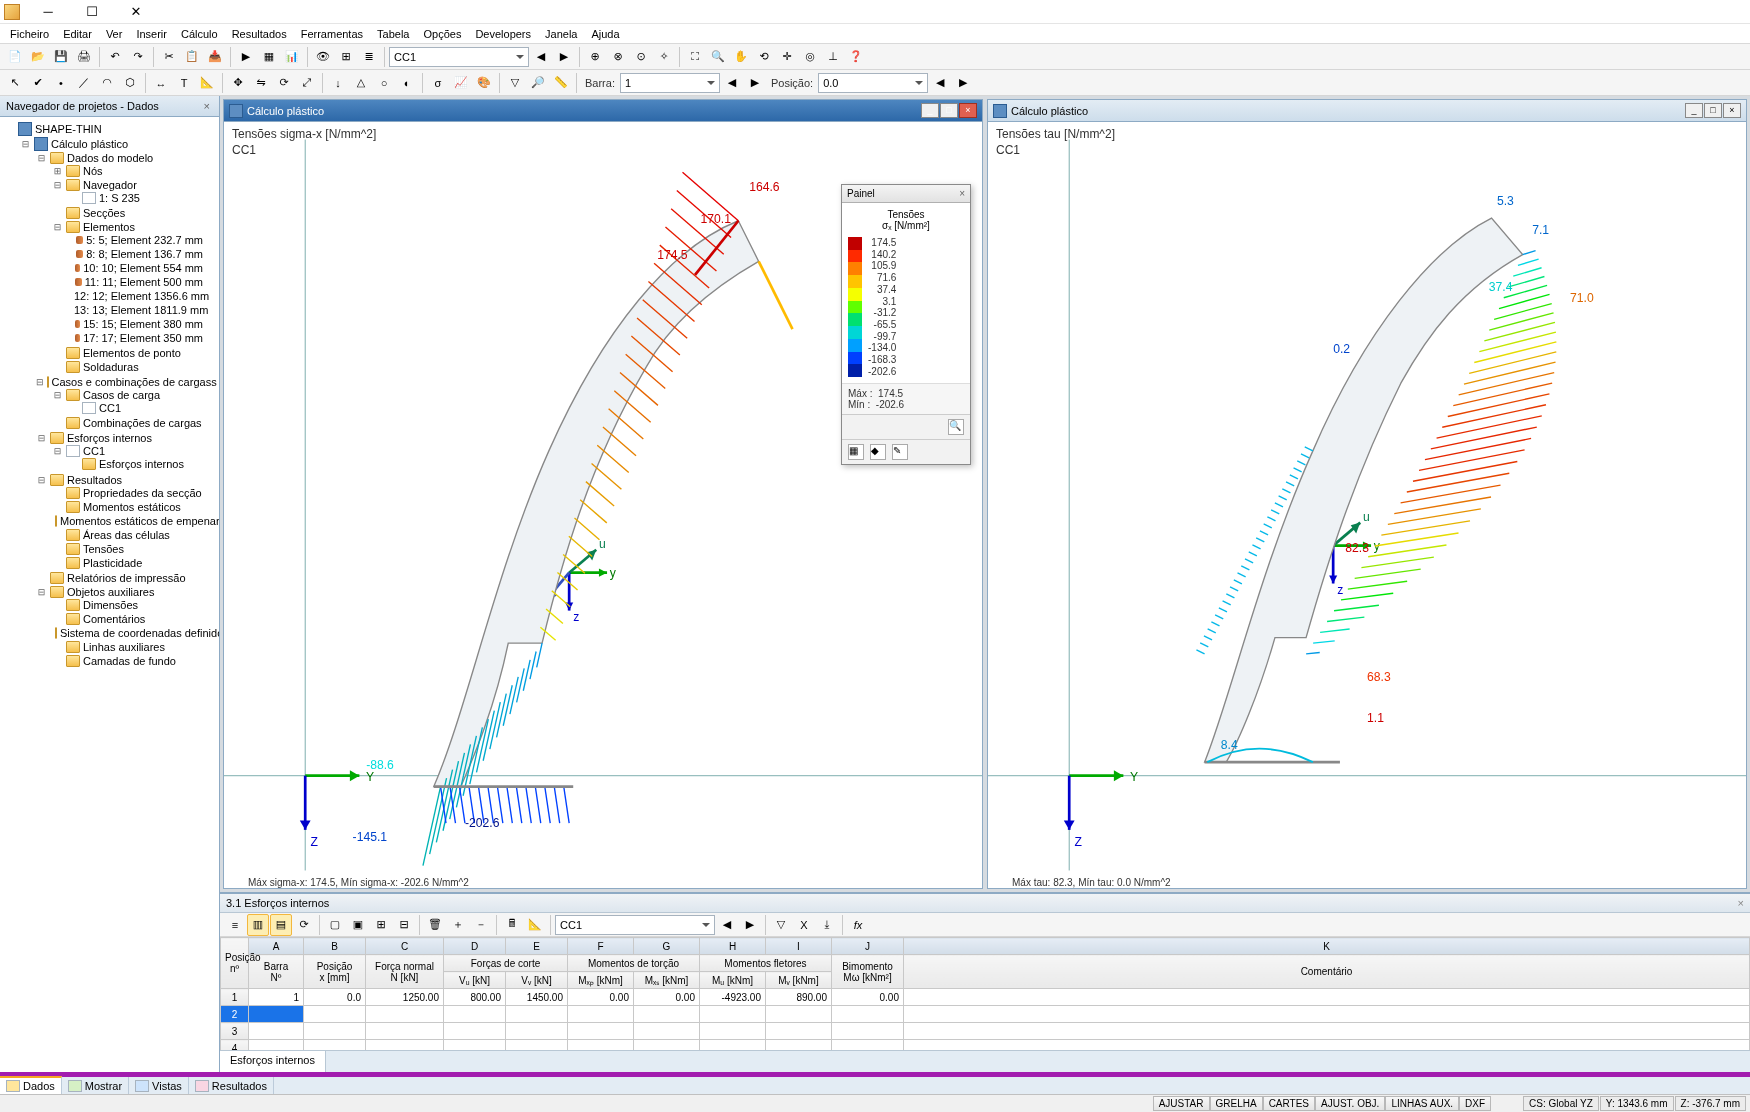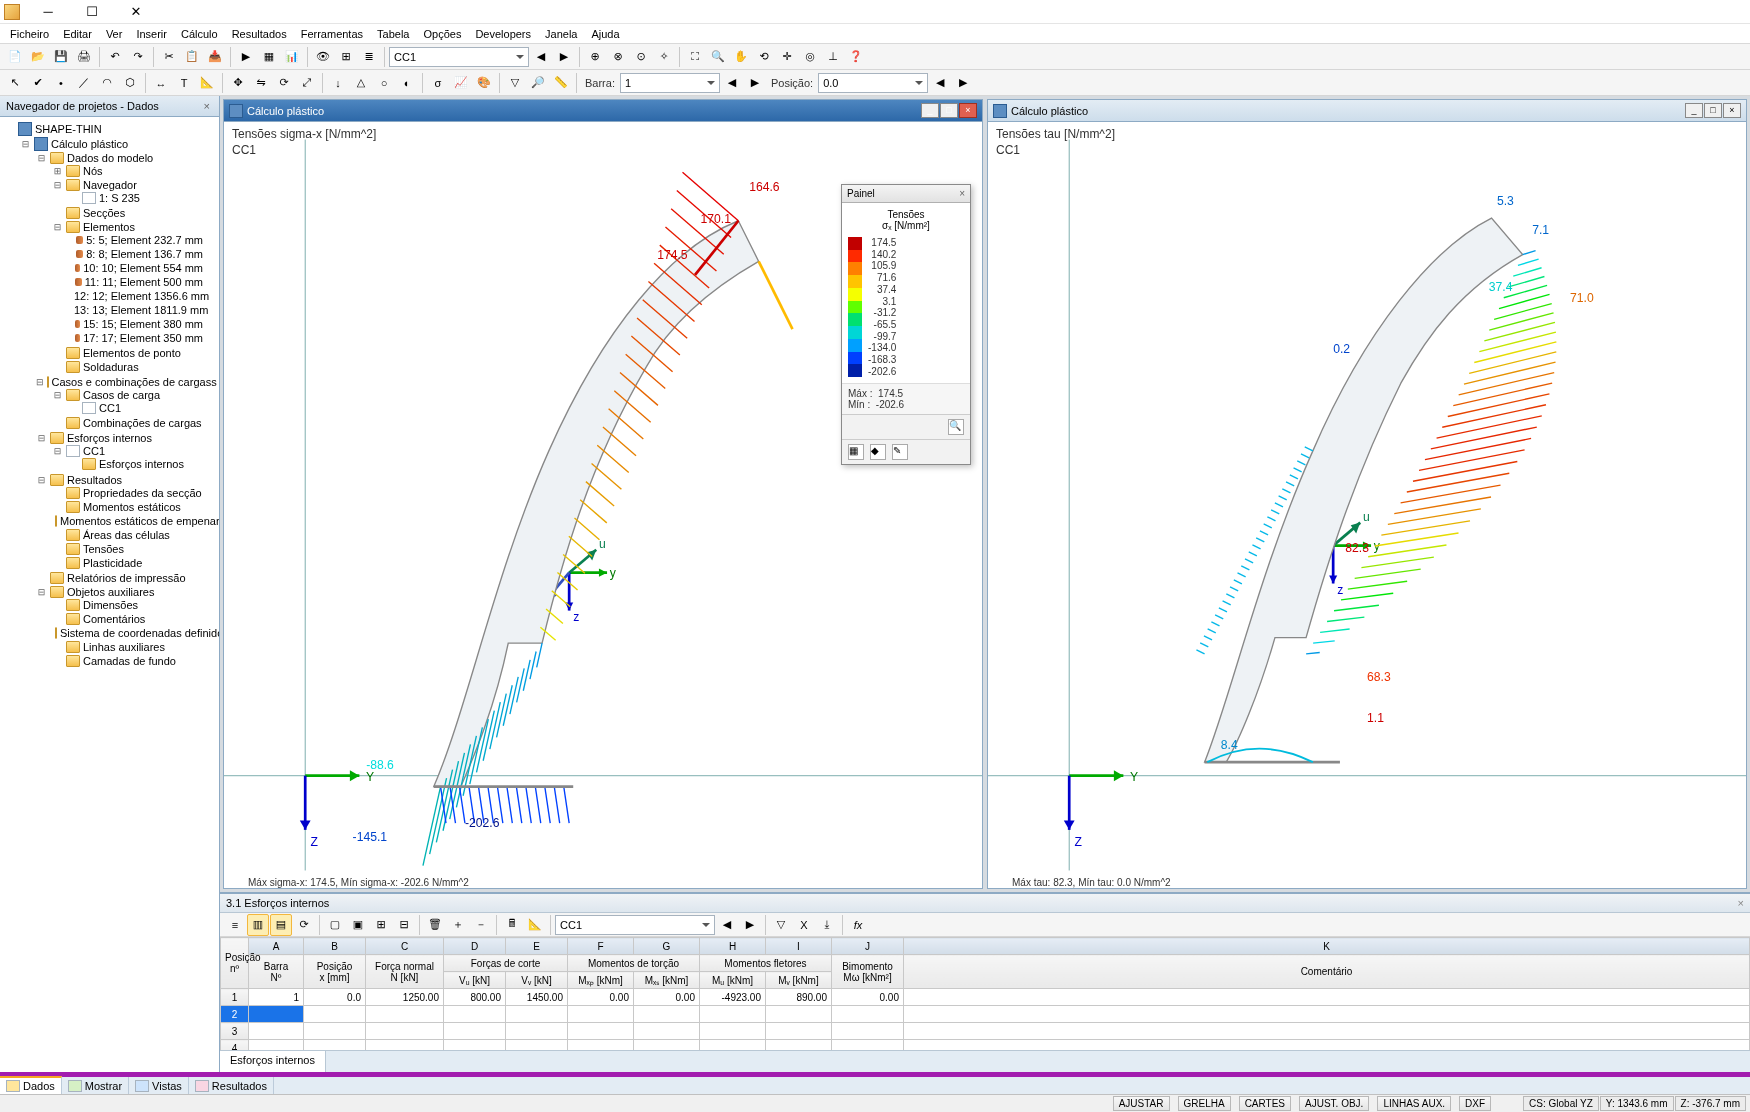--- a/index.html
+++ b/index.html
@@ -969,21 +969,21 @@
       <span>Vistas</span>
     </div>
     <div class="navtab">
       <span class="leaf" style="background: rgb(249, 214, 227);"></span>
       <span>Resultados</span>
     </div>
   </div>
 
 <div class="statusbar">
   <div style="flex:1"></div>
-  <div id="sbbtns" style="display:flex;gap:8px">
+  <div id="sbbtns" style="display:flex;gap:0">
       <div class="sbcell btn">AJUSTAR</div>
       <div class="sbcell btn">GRELHA</div>
       <div class="sbcell btn">CARTES</div>
       <div class="sbcell btn">AJUST. OBJ.</div>
       <div class="sbcell btn">LINHAS AUX.</div>
       <div class="sbcell btn">DXF</div>
     </div>
   <div style="width:30px"></div>
   <div class="sbcell">CS: Global YZ</div>
   <div class="sbcell">Y: 1343.6 mm</div>

